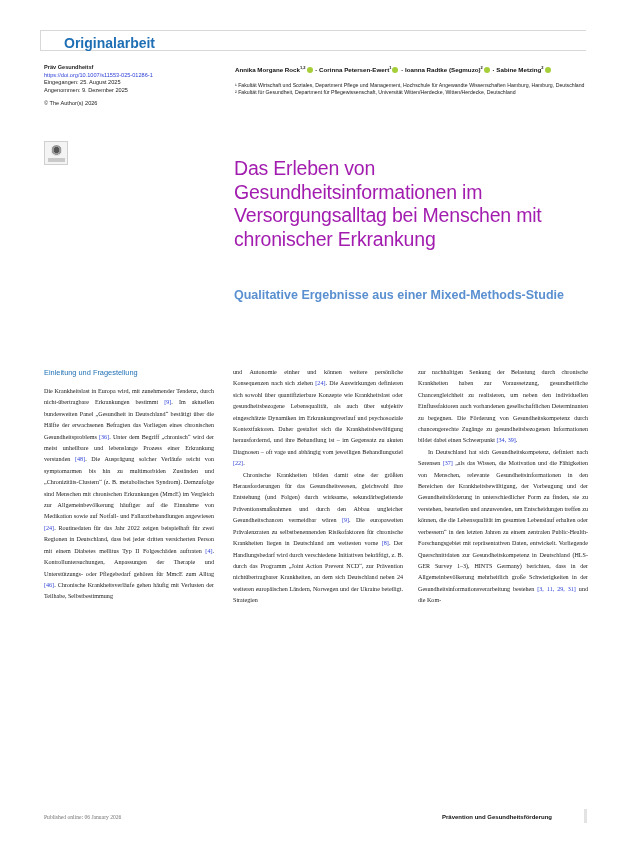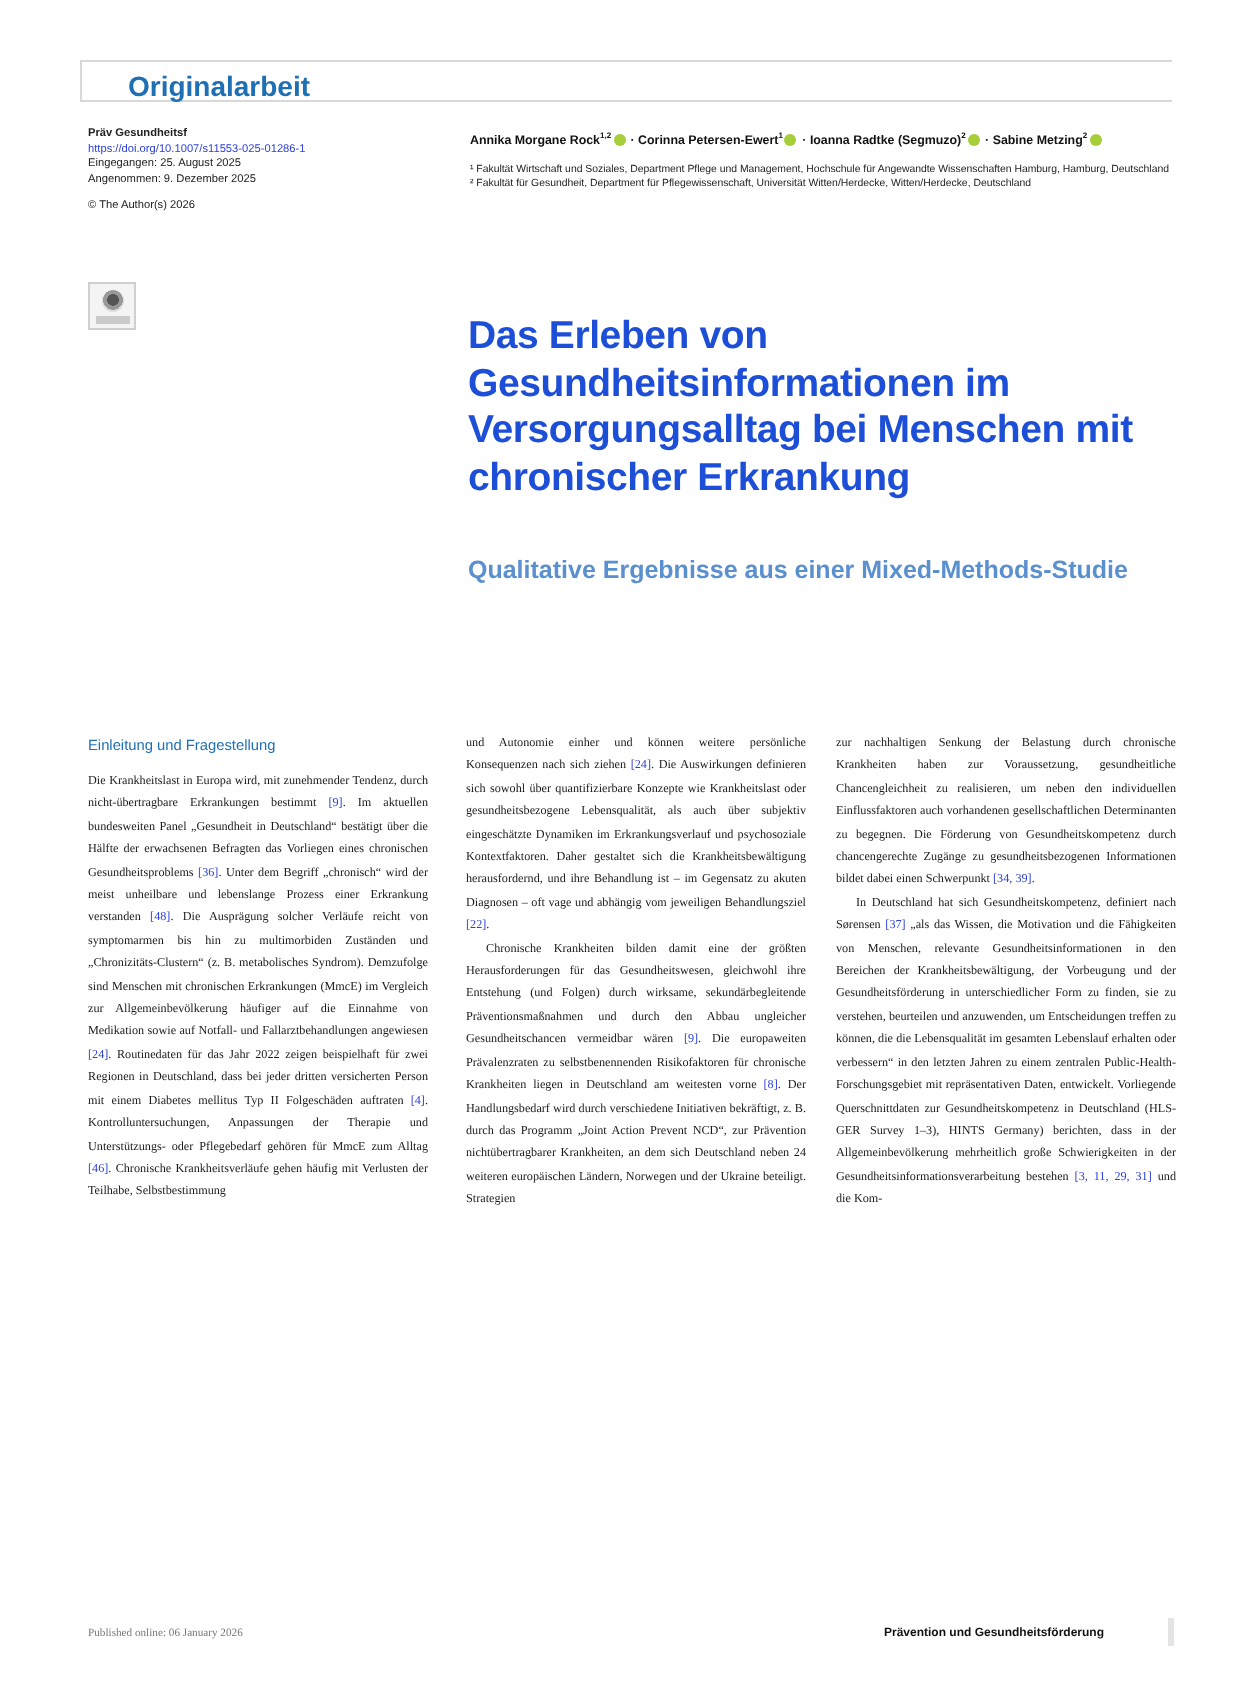--- a/index.html
+++ b/index.html
@@ -28,22 +28,22 @@
       position: absolute; left: 6px; top: 3px; width: 11px; height: 11px; border-radius: 50%;
       background: radial-gradient(circle at 50% 45%, #555 0 35%, #999 36% 60%, #ddd 61%);
     }
     .oa-badge .txt { position: absolute; left: 3px; top: 16px; width: 17px; height: 4px; background: #c9c9c9; }
 
     .authors { position: absolute; left: 235px; top: 64px; width: 355px; font-size: 6.2px; line-height: 8px; font-weight: bold; color: #111; }
     .orcid { display: inline-block; width: 6px; height: 6px; border-radius: 50%; background: #a6ce39; vertical-align: -1px; margin: 0 1px; }
     .affils { position: absolute; left: 235px; top: 82px; width: 355px; font-size: 5.2px; line-height: 6.6px; color: #222; }
     .affils p { margin-bottom: 0.5px; }
 
-    .title { position: absolute; left: 234px; top: 157px; width: 360px; font-size: 19.5px; line-height: 23.5px; font-weight: bold; color: #1d4ed8; letter-spacing: -0.2px; }
-    .subtitle { position: absolute; left: 234px; top: 277px; width: 360px; font-size: 12.5px; line-height: 16px; font-weight: bold; color: #5a8fd0; }
+    .title { position: absolute; left: 234px; top: 157px; width: 360px; font-size: 19.5px; line-height: 23.5px; font-weight: normal; color: #a21caf; letter-spacing: -0.2px; }
+    .subtitle { position: absolute; left: 234px; top: 287px; width: 360px; font-size: 12.5px; line-height: 16px; font-weight: bold; color: #5a8fd0; }
 
     .col { position: absolute; top: 368px; font-size: 6.1px; line-height: 11.4px; color: #1a1a1a; text-align: justify; font-family: "Liberation Serif", serif; }
     .col1 { left: 44px; width: 170px; }
     .col2 { left: 233px; width: 170px; top: 367px; }
     .col3 { left: 418px; width: 170px; top: 367px; }
     .section-head { font-family: "Liberation Sans", sans-serif; font-weight: normal; color: #1f6fb5; font-size: 7.4px; margin-bottom: 8px; line-height: 10px; }
     .ref { color: #2b3fd6; }
     .indent { text-indent: 10px; }
     .col p { margin: 0; }
 

